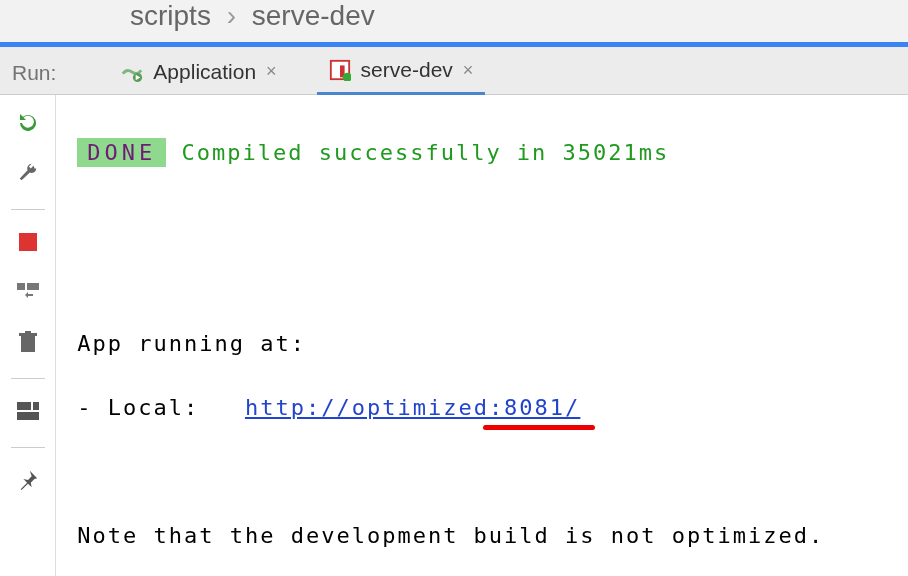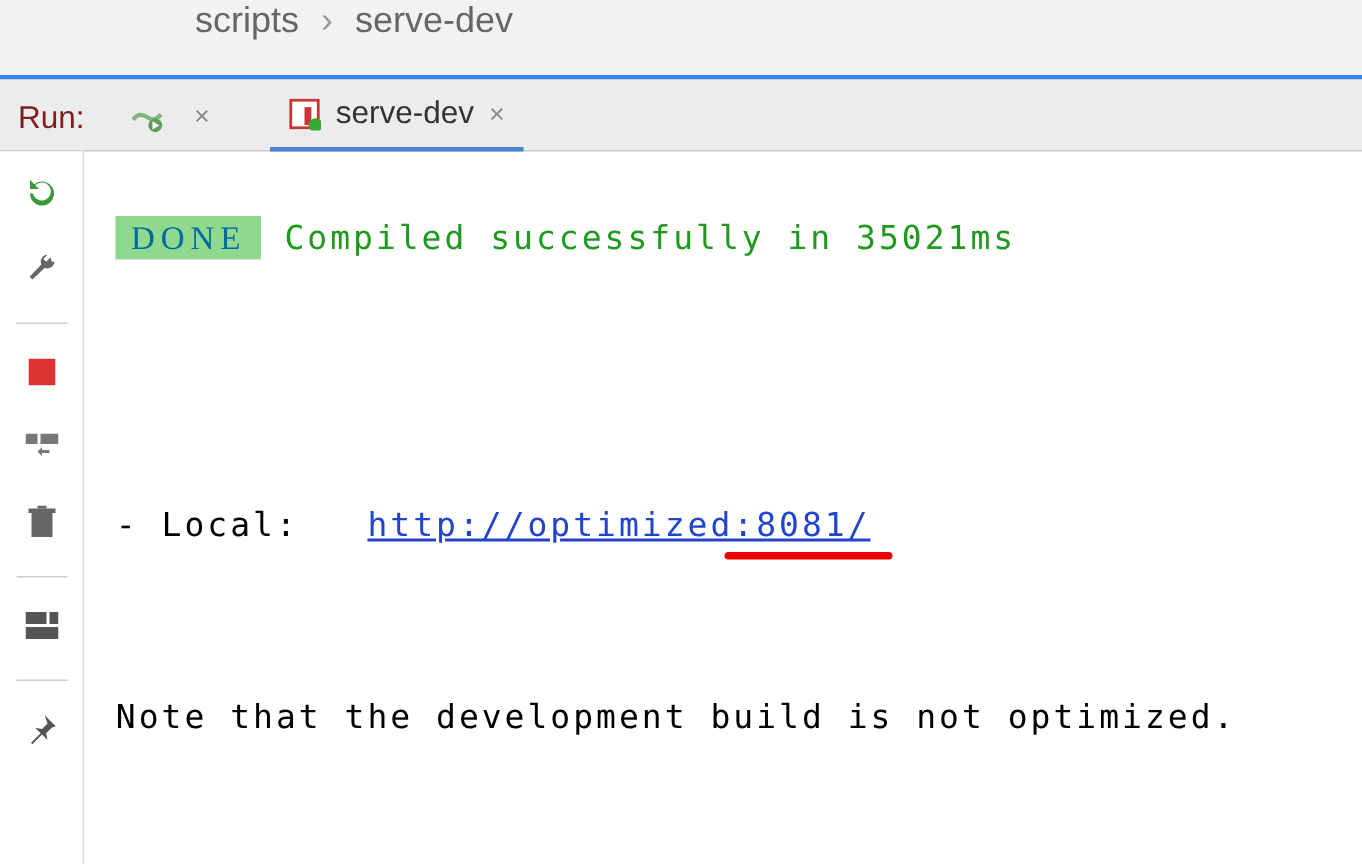--- a/index.html
+++ b/index.html
@@ -5,38 +5,38 @@
     * { margin: 0; padding: 0; box-sizing: border-box; }
     body {
       font-family: -apple-system, BlinkMacSystemFont, "Segoe UI", sans-serif;
       background: #fff;
       width: 908px;
       height: 576px;
       overflow: hidden;
     }
     .breadcrumb-bar {
       background: #f2f2f2;
-      padding: 0 0 22px 130px;
-      font-size: 24px;
+      padding: 0 0 10px 130px;
+      font-size: 28px;
       color: #666;
-      border-bottom: 3px solid #3b82f6;
+      border-bottom: 5px solid #3b82f6;
     }
     .breadcrumb-bar .sep { margin: 0 8px; color: #999; }
     .run-tabs-row {
       display: flex;
       align-items: center;
       background: #ececec;
       border-bottom: 1px solid #ccc;
       padding: 4px 12px 0 12px;
       height: 48px;
     }
     .run-label {
       font-size: 21px;
-      color: #7f1d1d;
-      margin-right: 19px;
+      color: #737373;
+      margin-right: 53px;
     }
     .tab {
       display: flex;
       align-items: center;
       padding: 8px 12px 10px;
       margin-right: 28px;
       font-size: 21px;
       color: #333;
       cursor: pointer;
       position: relative;
@@ -89,24 +89,23 @@
       padding: 10px 6px;
       font-family: "Menlo", "Consolas", monospace;
       font-size: 22px;
       line-height: 1.45;
       letter-spacing: 2px;
       white-space: pre;
       overflow: hidden;
     }
     .badge-done {
       background: #8fd98f;
-      color: #0369a1;
+      color: #701a75;
       padding: 2px 10px;
       letter-spacing: 4px;
-      font-family: Liberation Serif, serif;
     }
     .green { color: #1f9a1f; margin-top: 28px; }
     .link {
       color: #2244cc;
       text-decoration: underline;
       cursor: pointer;
     }
     .underline-red {
       position: relative;
       display: inline-block;
@@ -131,20 +130,21 @@
   <div class="run-label">Run:</div>
 
   <div class="tab">
     <span class="tab-icon">
       <svg viewBox="0 0 24 24" width="22" height="22">
         <path d="M2 14 Q6 8 12 12 Q18 16 22 10" stroke="#7fb57f" stroke-width="3" fill="none"></path>
         <circle cx="18" cy="18" r="5" fill="#5a9e5a"></circle>
         <path d="M16 15 L21 18 L16 21 Z" fill="#fff"></path>
       </svg>
     </span>
+    <span>Application</span>
     <span class="tab-close">×</span>
   </div>
 
   <div class="tab active">
     <span class="tab-icon">
       <svg viewBox="0 0 24 24" width="22" height="22">
         <rect x="2" y="2" width="20" height="20" fill="#fff" stroke="#c33" stroke-width="2"></rect>
         <rect x="12" y="7" width="5" height="13" fill="#c33"></rect>
         <circle cx="20" cy="20" r="5" fill="#3a3"></circle>
       </svg>
@@ -199,20 +199,21 @@
       <svg width="22" height="22" viewBox="0 0 24 24">
           <path d="M14 2l8 8-3 1-4 4 1 5-4-4-7 7-1-1 7-7-4-4 5 1 4-4z" fill="#555"></path>
         </svg>
     </div>
   </div>
 
   <div class="console">
 <div> <span class="badge-done">DONE</span><span class="green"> Compiled successfully in 35021ms</span></div>
 <div>&nbsp;</div>
 <div>&nbsp;</div>
+<div><span> App running at:</span></div>
 <div><span> - Local:   </span><span class="underline-red"><a class="link">http://optimized:8081/</a><span class="red-mark" style="left:238px;bottom:-6px;width:112px"></span></span></div>
 <div>&nbsp;</div>
 <div><span> Note that the development build is not optimized.</span></div>
 
 
 
 
   </div>
 </div>
 

